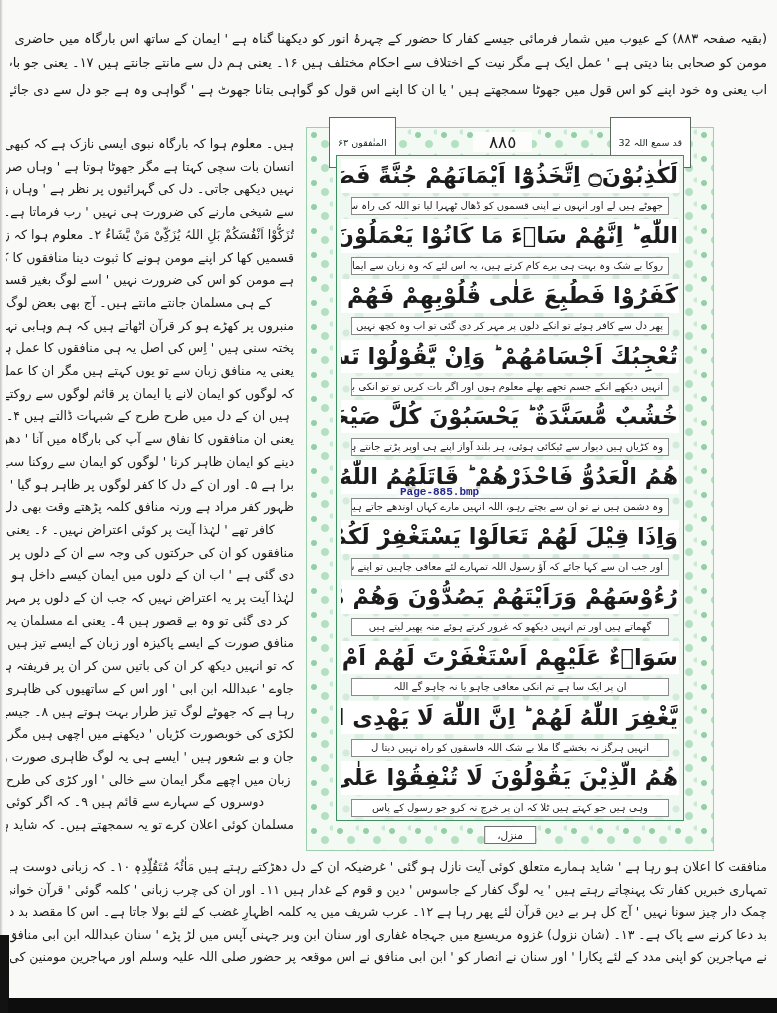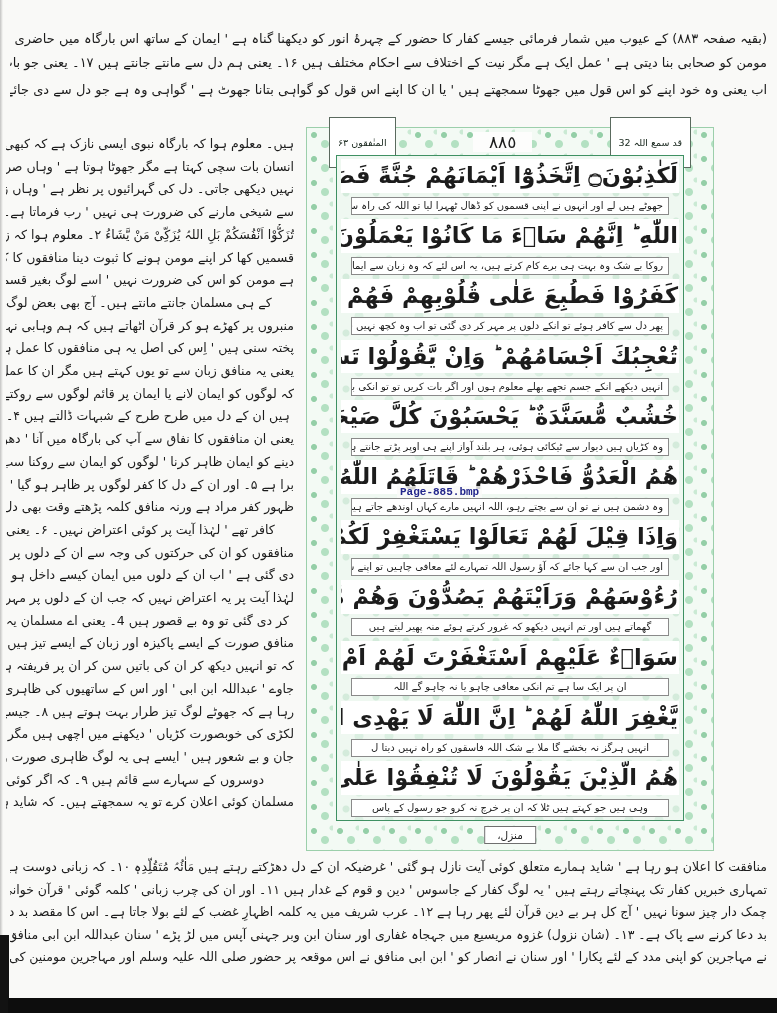--- a/index.html
+++ b/index.html
@@ -109,20 +109,21 @@
       <div class="c-line">منافقوں کو ان کی حرکتوں کی وجہ سے ان کے دلوں پر مہر کر</div>
       <div class="c-line">دی گئی ہے ' اب ان کے دلوں میں ایمان کیسے داخل ہو '</div>
       <div class="c-line">لہٰذا آیت پر یہ اعتراض نہیں کہ جب ان کے دلوں پر مہر</div>
       <div class="c-line">کر دی گئی تو وہ بے قصور ہیں 4۔ یعنی اے مسلمان یہ</div>
       <div class="c-line">منافق صورت کے ایسے پاکیزہ اور زبان کے ایسے تیز ہیں '</div>
       <div class="c-line">کہ تو انہیں دیکھ کر ان کی باتیں سن کر ان پر فریفتہ ہو</div>
       <div class="c-line">جاوے ' عبداللہ ابن ابی ' اور اس کے ساتھیوں کی ظاہری</div>
       <div class="c-line">رہا ہے کہ جھوٹے لوگ تیز طرار بہت ہوتے ہیں ۸۔ جیسے</div>
       <div class="c-line">لکڑی کی خوبصورت کڑیاں ' دیکھنے میں اچھی ہیں مگر بے</div>
       <div class="c-line">جان و بے شعور ہیں ' ایسے ہی یہ لوگ ظاہری صورت و</div>
+      <div class="c-line">زبان میں اچھے مگر ایمان سے خالی ' اور کڑی کی طرح</div>
       <div class="c-line">دوسروں کے سہارے سے قائم ہیں ۹۔ کہ اگر کوئی</div>
       <div class="c-line">مسلمان کوئی اعلان کرے تو یہ سمجھتے ہیں۔ کہ شاید ہماری</div>
     </div>
 
   <div class="quran-box">
     <div class="q-header">
       <span class="q-tag">قد سمع اللہ 32</span>
       <span class="q-page-num">٨٨٥</span>
       <span class="q-tag">المنٰفقون ۶۳</span>
     </div>

